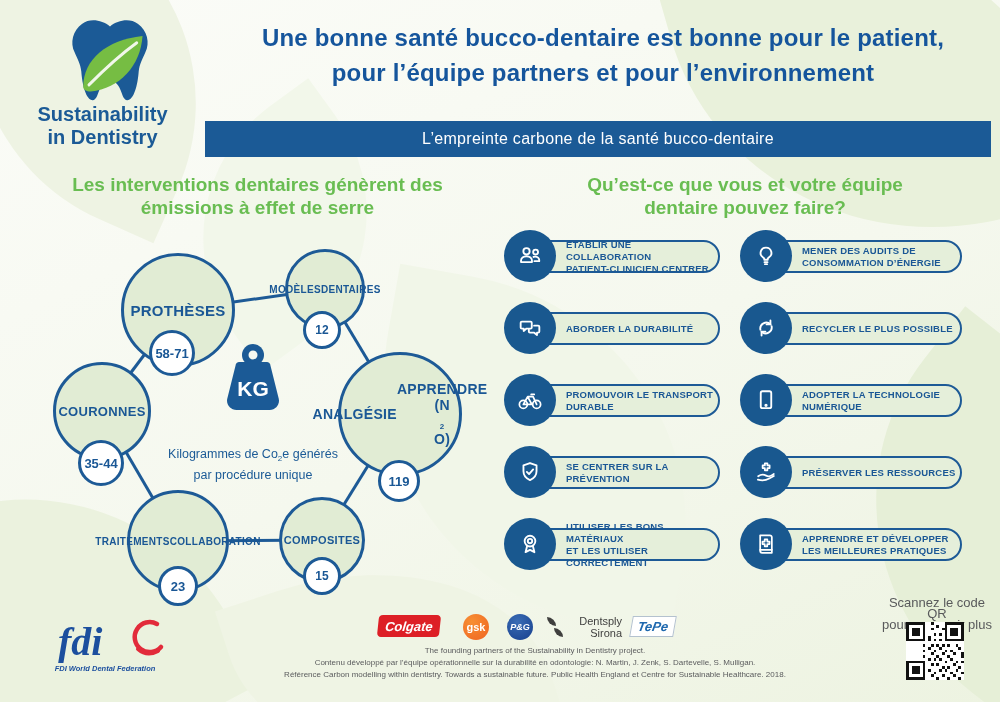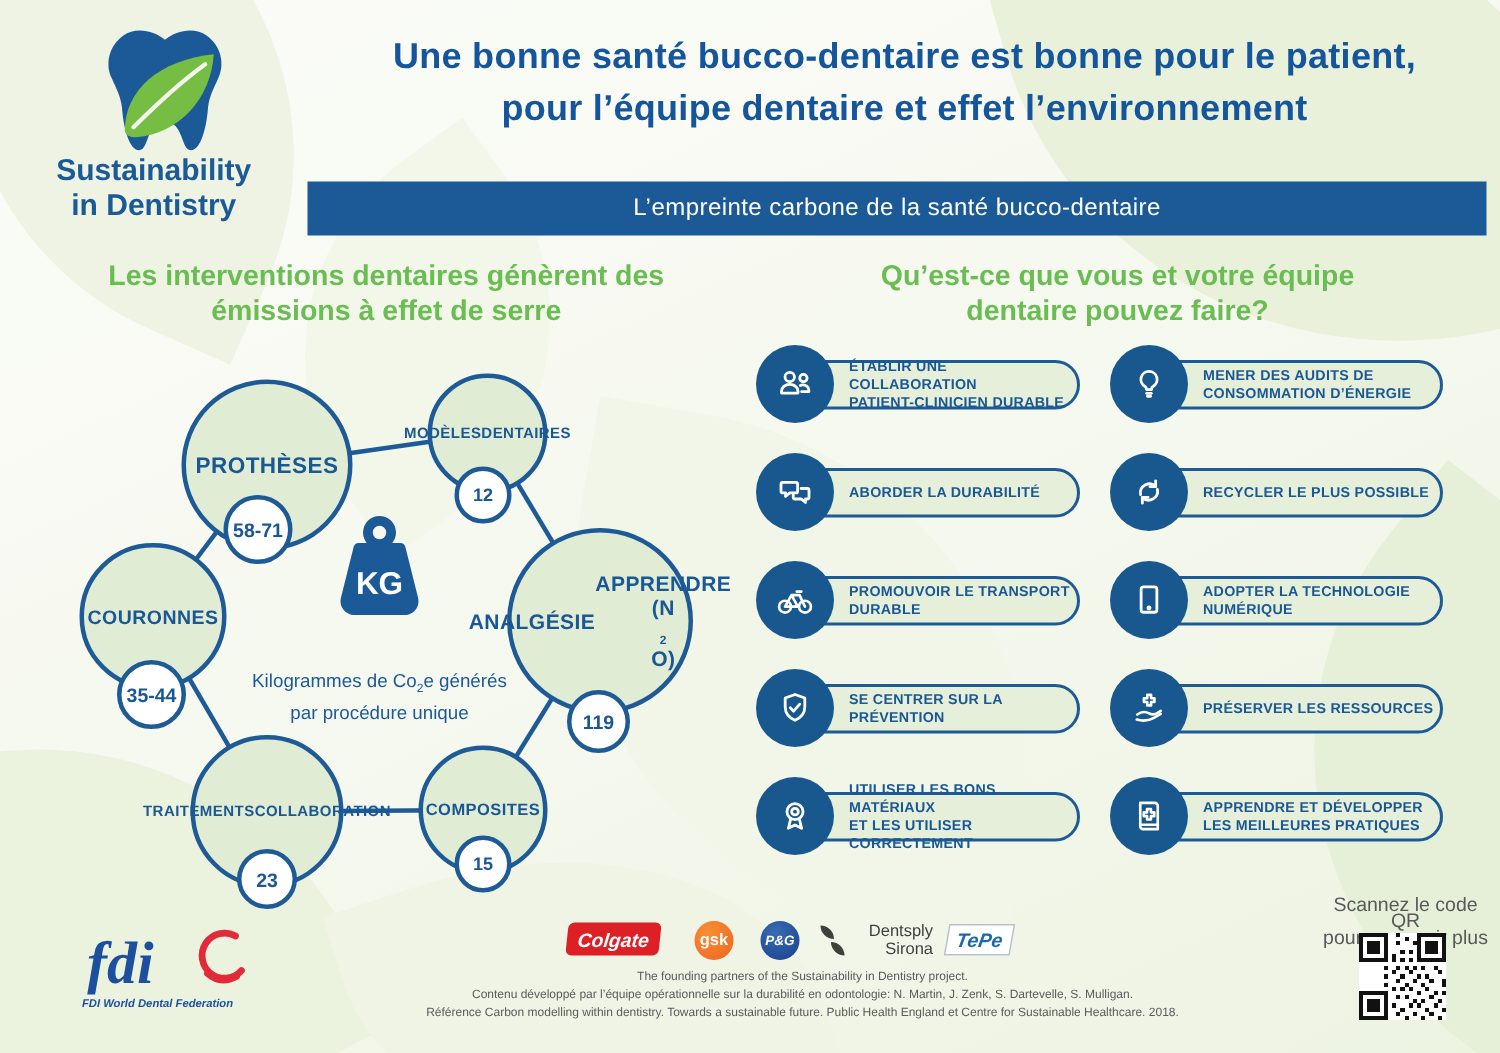--- a/index.html
+++ b/index.html
@@ -85,21 +85,21 @@
     <path d="M22 74 C22 46 46 25 84 21 C82 52 60 76 30 79 C25 79 22 77 22 74 Z" fill="#76bd43"></path>
     <path d="M28 72 C42 58 60 41 78 28" stroke="#f2f7ea" stroke-width="3" fill="none" stroke-linecap="round"></path>
   </svg>
   <div class="logo-text">
     <span>Sustainability</span><br>
     <span>in Dentistry</span>
   </div>
 
   <div class="main-title">
     <div>Une bonne santé bucco-dentaire est bonne pour le patient,</div>
-    <div>pour l’équipe dentaire et effet l’environnement</div>
+    <div>pour l’équipe partners et pour l’environnement</div>
   </div>
   <div class="banner">
     <span>L’empreinte carbone de la santé bucco-dentaire</span>
   </div>
 
   <div class="sec-head" style="left:30px;top:173px;width:455px;">
     <div>Les interventions dentaires génèrent des</div>
     <div>émissions à effet de serre</div>
   </div>
 
@@ -176,21 +176,21 @@
     <div class="pill-icon">
       <svg width="28" height="28" viewBox="0 0 24 24" fill="none" stroke="#fff" stroke-width="1.6" stroke-linecap="round" stroke-linejoin="round">
         <circle cx="9" cy="8" r="2.7"></circle>
           <path d="M4.3 17.2v-1.1c0-2.2 2-3.9 4.7-3.9s4.7 1.7 4.7 3.9v1.1z"></path>
         <circle cx="16.8" cy="8.6" r="2.1"></circle>
           <path d="M15.8 16.4h4.1v-.9c0-1.7-1.5-3-3.5-3-.5 0-1 .1-1.4.3"></path>
       </svg>
     </div>
     <div class="pill-text">
       <span>ÉTABLIR UNE COLLABORATION</span>
-      <span>PATIENT-CLINICIEN DURABLE</span>
+      <span>PATIENT-CLINICIEN CENTRER</span>
     </div>
   </div>
 
   <div class="pill-row" style="left:504px;top:302px;width:216px;">
     <div class="pill-bg"></div>
     <div class="pill-icon">
       <svg width="28" height="28" viewBox="0 0 24 24" fill="none" stroke="#fff" stroke-width="1.6" stroke-linecap="round" stroke-linejoin="round">
         <path d="M5 6.5h7.5a1 1 0 0 1 1 1v4a1 1 0 0 1-1 1H9l-2.4 2v-2H5a1 1 0 0 1-1-1v-4a1 1 0 0 1 1-1z"></path>
         <path d="M15.5 10h3.5a1 1 0 0 1 1 1v4a1 1 0 0 1-1 1h-1v2l-2.4-2H12a1 1 0 0 1-1-1v-1.5"></path>
       </svg>

